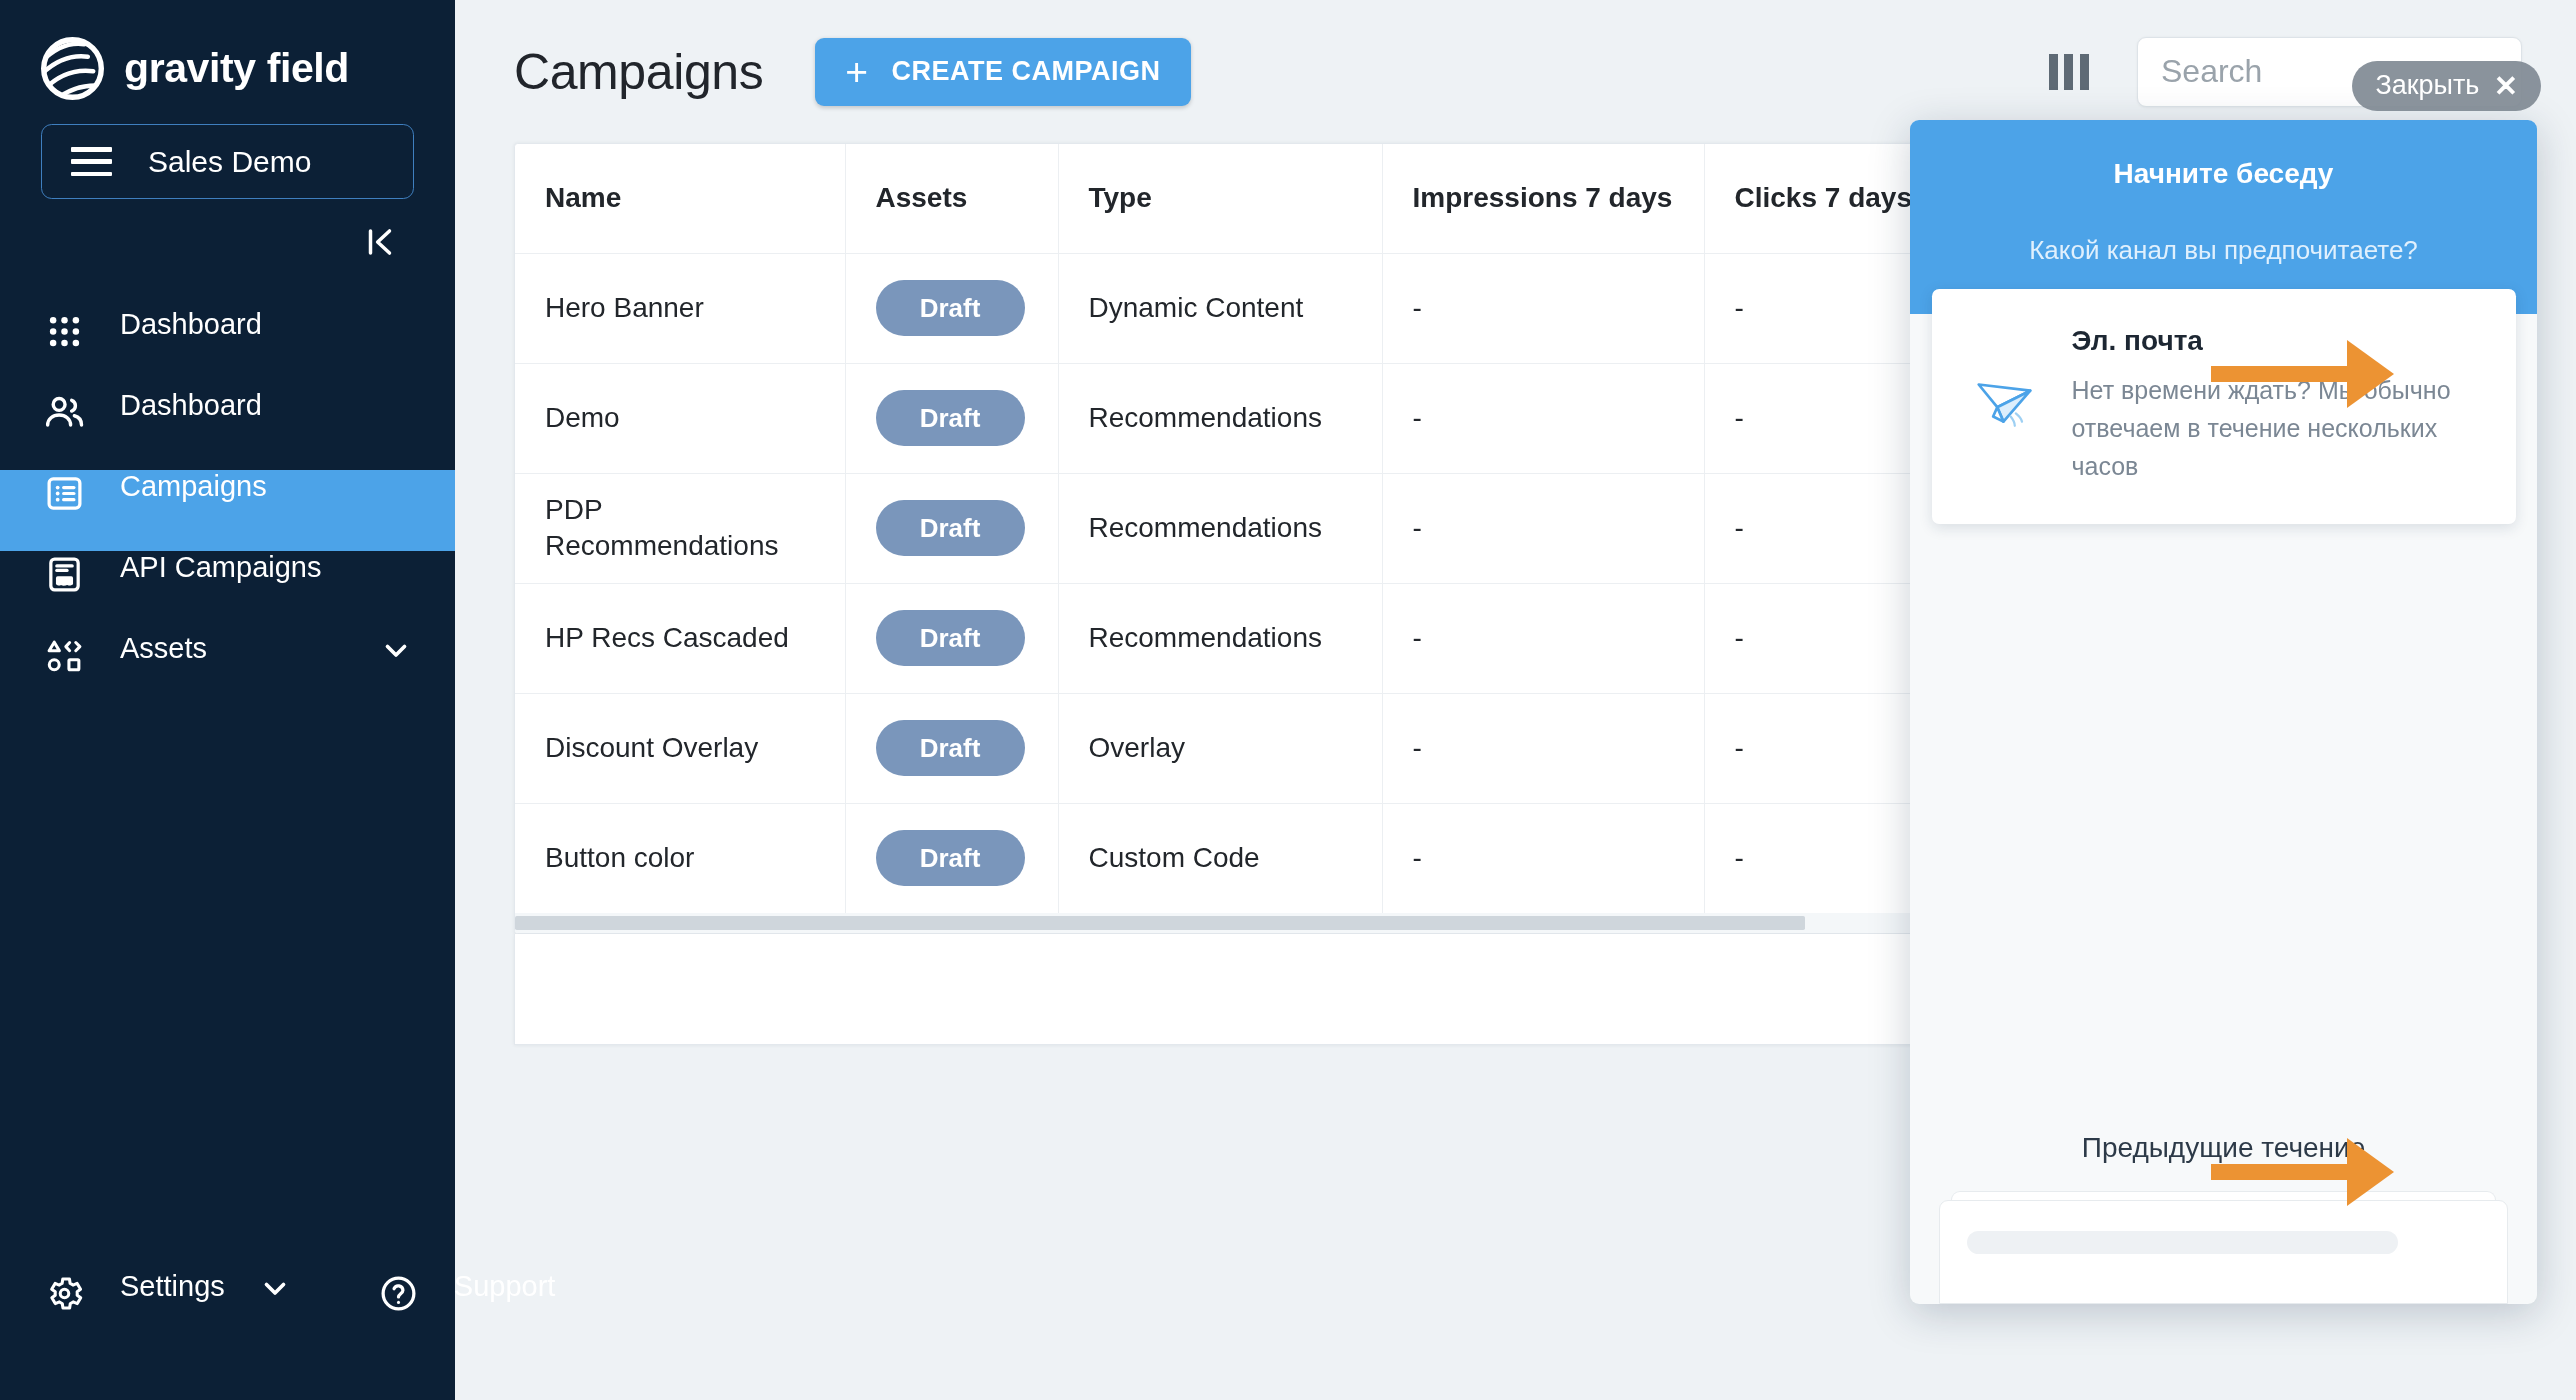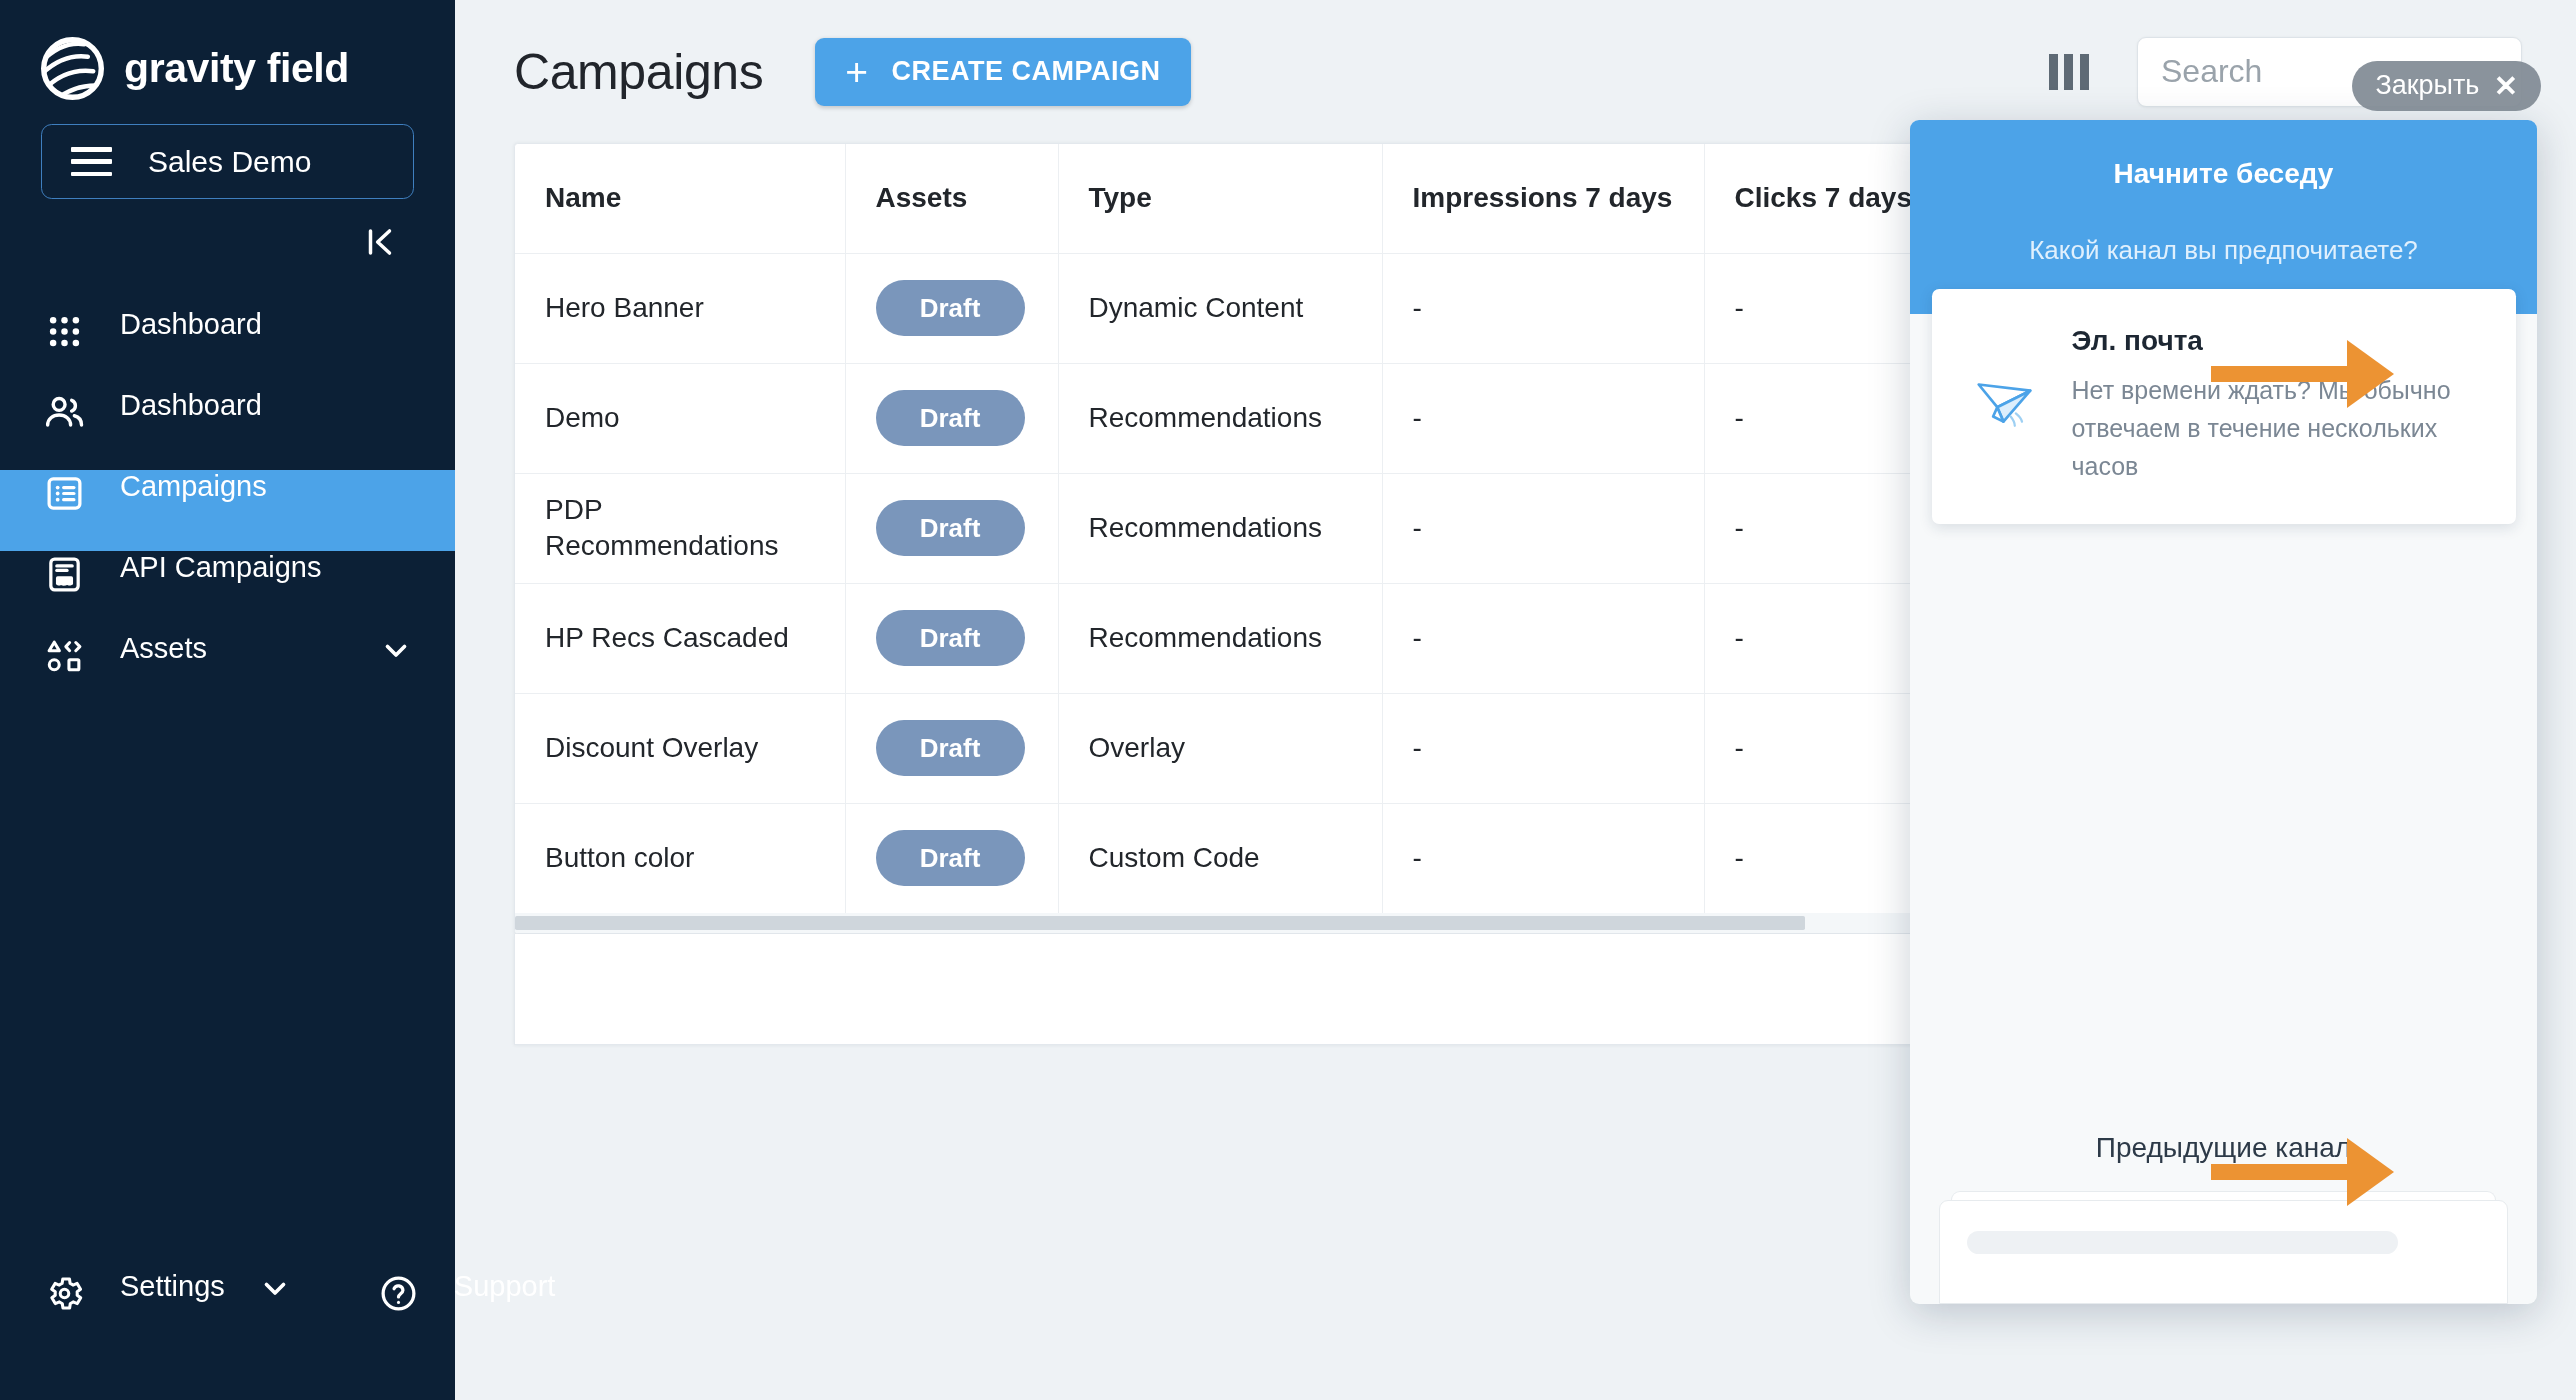--- a/index.html
+++ b/index.html
@@ -504,21 +504,21 @@
           </svg>
         </span>
         <div class="chat-card-body">
           <div class="chat-card-title">Эл. почта</div>
           <div class="chat-card-text">Нет времени ждать? Мы обычно отвечаем в течение нескольких часов</div>
         </div>
       </div>
 
       <div class="chat-mid"></div>
 
-      <div class="chat-prev">Предыдущие канал</div>
+      <div class="chat-prev">Предыдущие течение</div>
 
       <div class="skeleton-back"></div>
       <div class="skeleton-card">
         <div class="sk-bar w1"></div>
       </div>
     </section>
 
     <div class="arrow" id="arrow-email">
       <span class="shaft"></span>
       <span class="head"></span>

